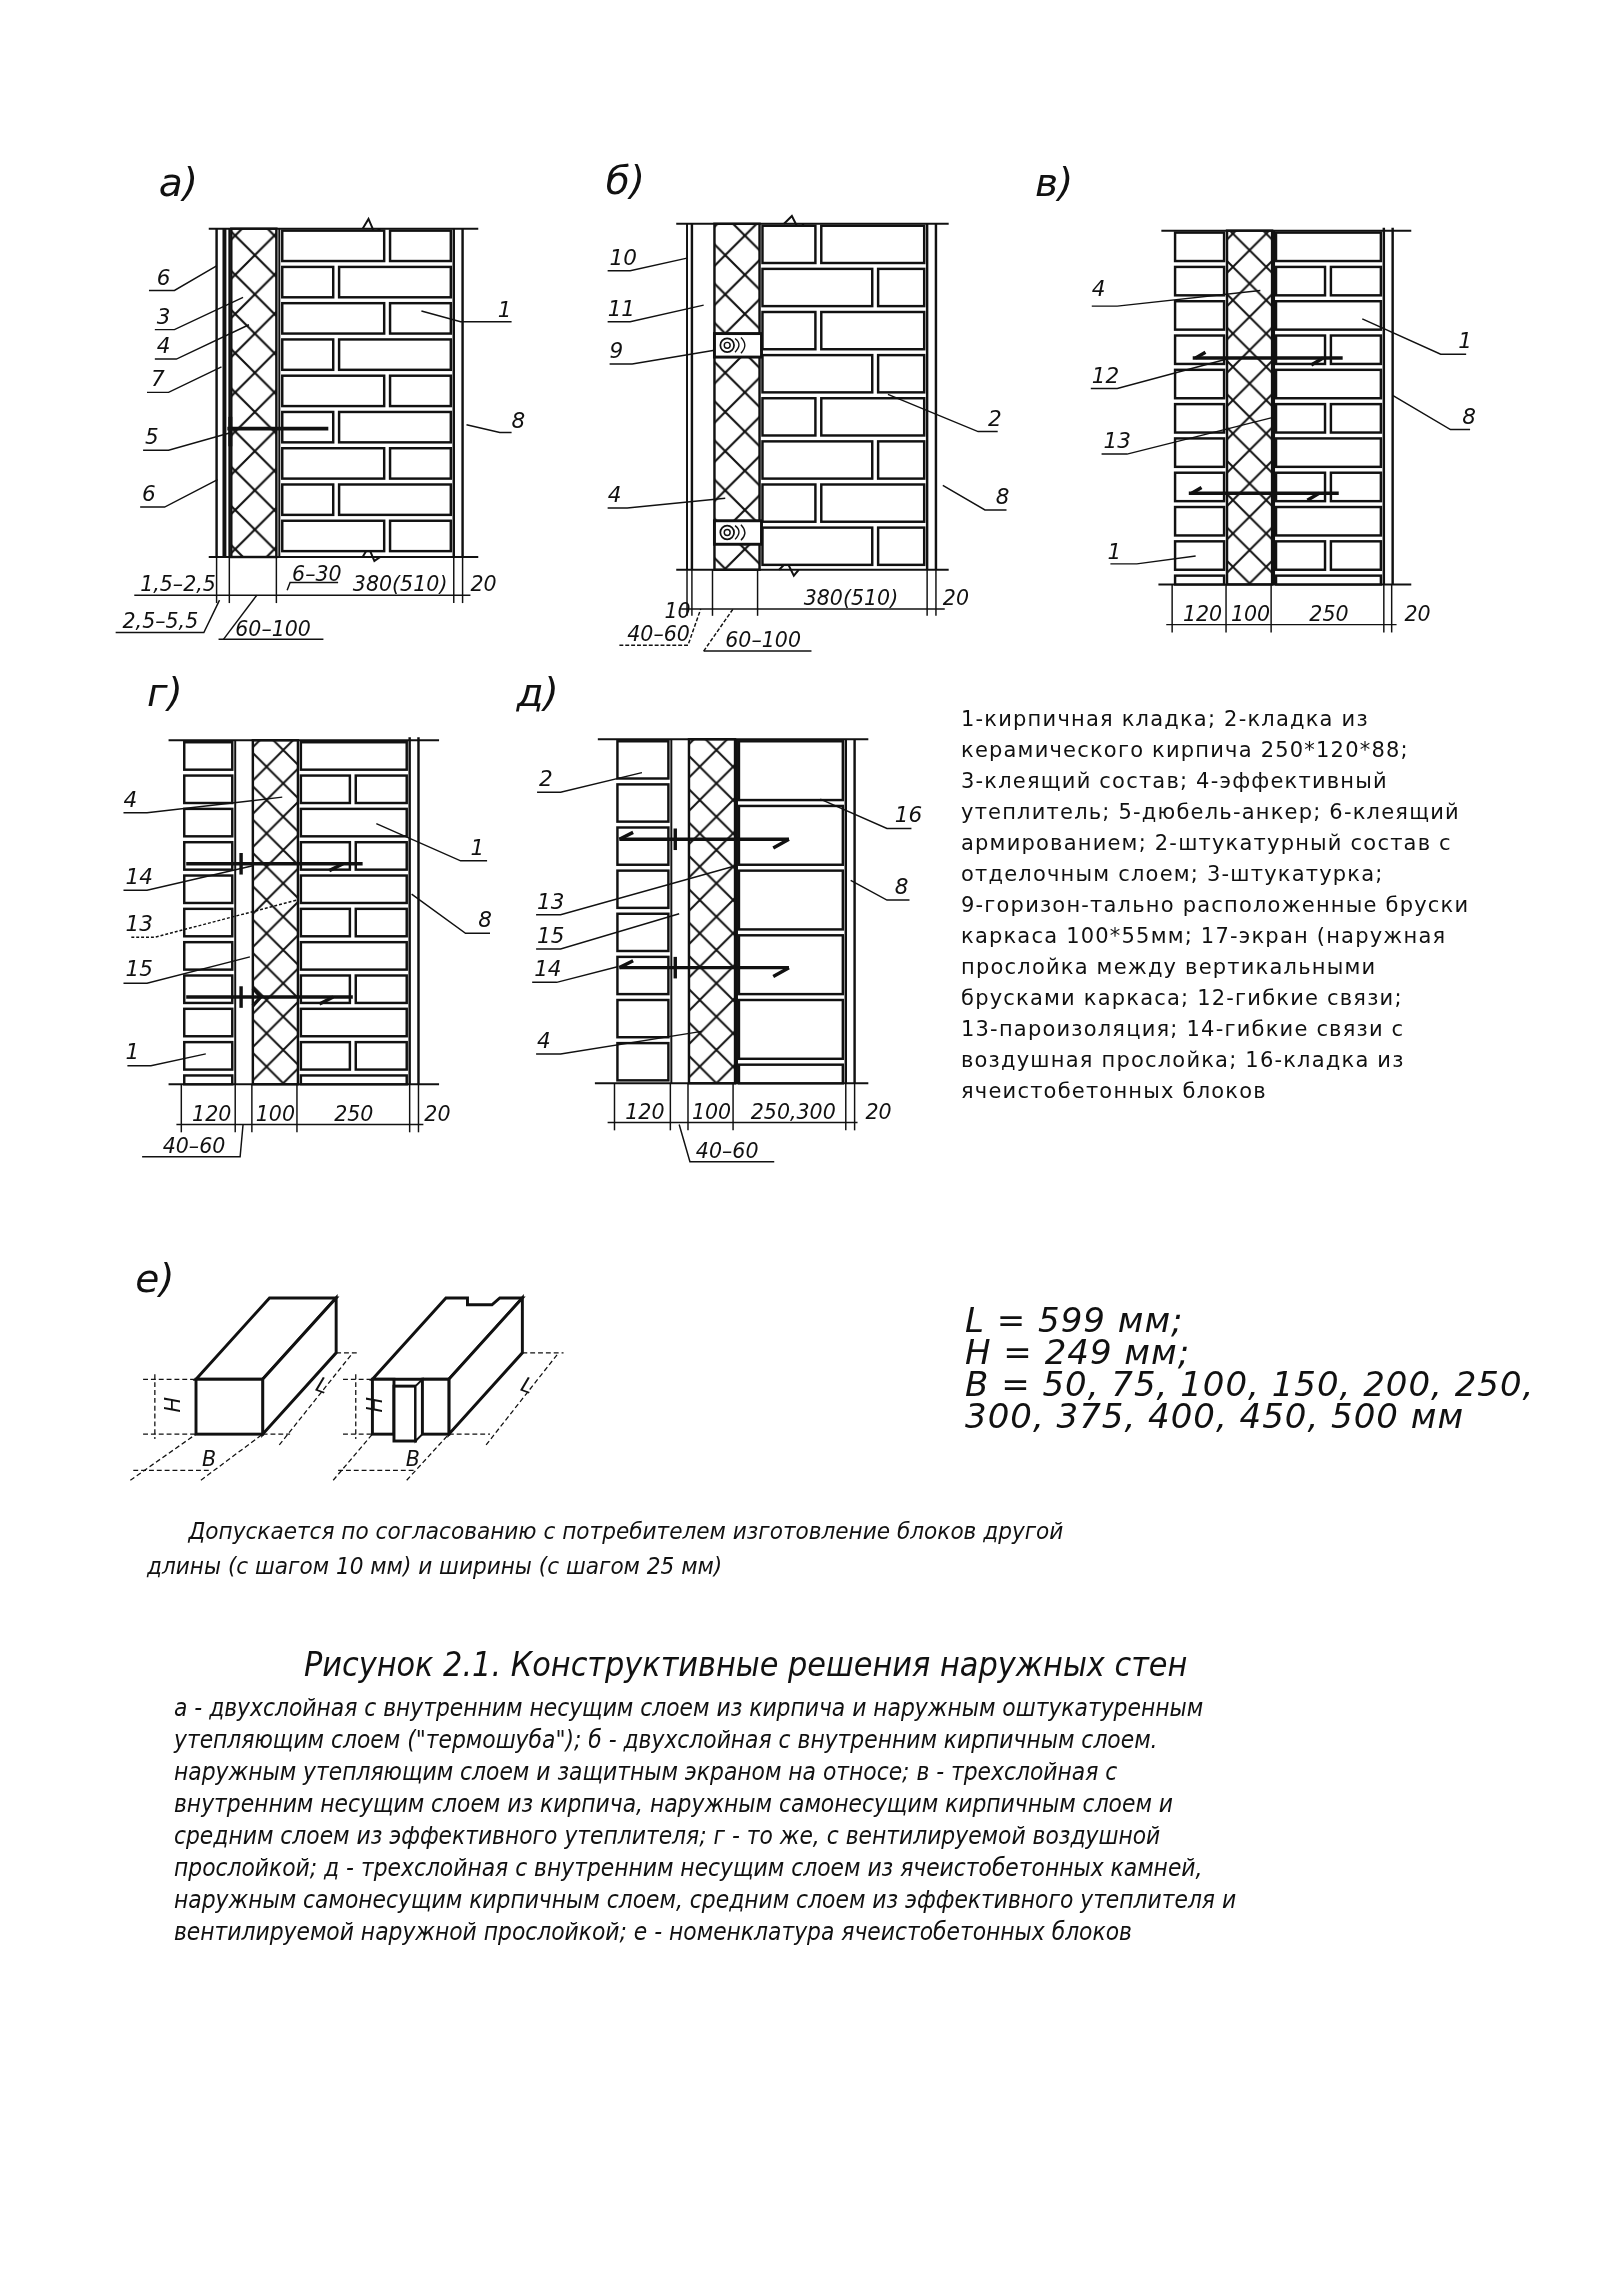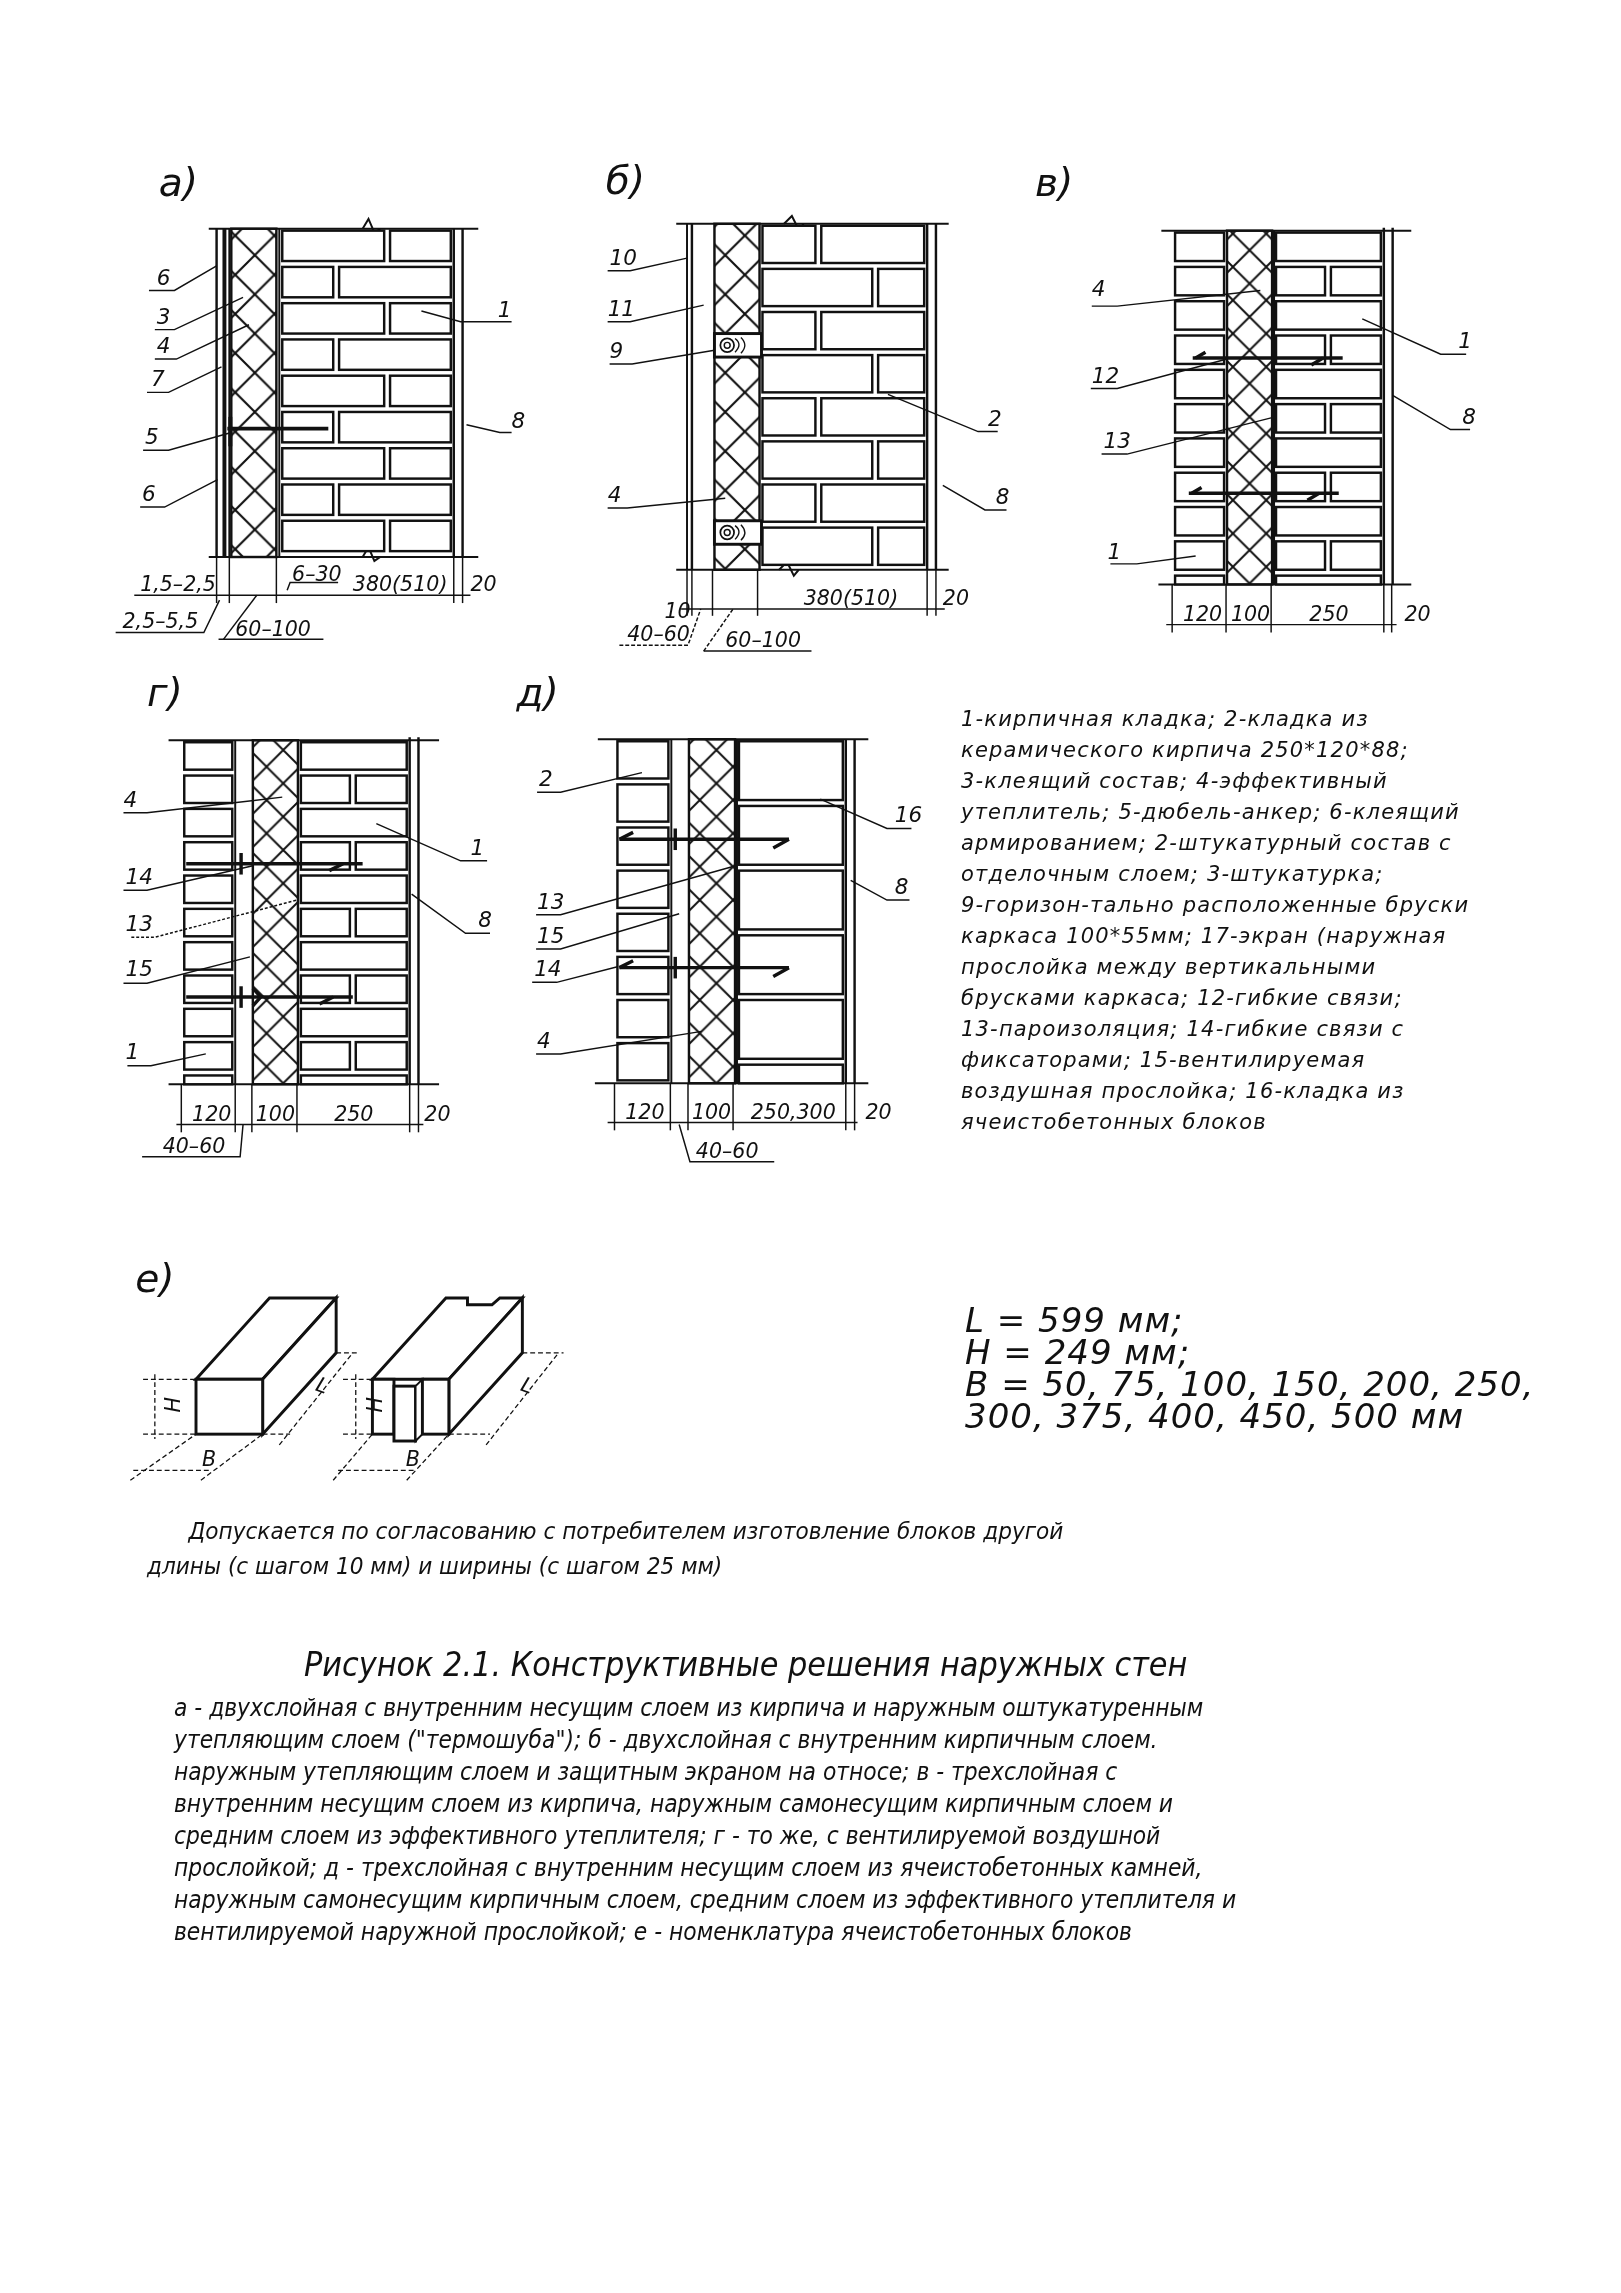--- a/index.html
+++ b/index.html
@@ -2,21 +2,21 @@
 <html><head>
 <meta charset="utf-8">
 <style>
   html,body{margin:0;padding:0;background:#fff;}
   body{width:1621px;height:2294px;position:relative;overflow:hidden;font-family:"DejaVu Sans",sans-serif;color:#111;}
   svg{position:absolute;left:0;top:0;}
   .t{font-family:"DejaVu Sans",sans-serif;font-style:italic;fill:#111;}
   .lbl{font-size:22px;}
   .dim{font-size:21px;}
   .panel{font-size:40px;}
-  .legend{position:absolute;left:961px;top:704px;width:549px;font-size:21px;line-height:31px;font-style:italic;letter-spacing:1.2px;}
+  .legend{position:absolute;left:961px;top:704px;width:549px;font-size:21px;line-height:31px;letter-spacing:1.2px;}
   .specs{position:absolute;left:965px;top:1304px;font-size:34px;line-height:32px;font-style:italic;letter-spacing:1px;}
   .note{position:absolute;left:147px;top:1514px;width:1225px;font-size:23.5px;line-height:35px;font-style:italic;transform:scaleX(0.92);transform-origin:left top;}
   .note .first{padding-left:45px;}
   .caption-title{position:absolute;left:304px;top:1645px;font-size:33px;font-style:italic;transform:scaleX(0.92);transform-origin:left top;}
   .caption-body{position:absolute;left:174px;top:1692px;width:1304px;font-size:24px;line-height:32px;font-style:italic;transform:scaleX(0.91);transform-origin:left top;}
 </style>
 </head>
 <body>
 
 <svg width="1621" height="2294" viewBox="0 0 1654 2340">
@@ -450,21 +450,20 @@
   <div>керамического кирпича 250*120*88;</div>
   <div>3-клеящий состав; 4-эффективный</div>
   <div>утеплитель; 5-дюбель-анкер; 6-клеящий</div>
   <div>армированием; 2-штукатурный состав с</div>
   <div>отделочным слоем; 3-штукатурка;</div>
   <div>9-горизон-тально расположенные бруски</div>
   <div>каркаса 100*55мм; 17-экран (наружная</div>
   <div>прослойка между вертикальными</div>
   <div>брусками каркаса; 12-гибкие связи;</div>
   <div>13-пароизоляция; 14-гибкие связи с</div>
-  <div>фиксаторами; 15-вентилируемая</div>
   <div>воздушная прослойка; 16-кладка из</div>
   <div>ячеистобетонных блоков</div>
 </div>
 
 <div class="specs">
   <div>L = 599 мм;</div>
   <div>H = 249 мм;</div>
   <div>B = 50, 75, 100, 150, 200, 250,</div>
   <div>300, 375, 400, 450, 500 мм</div>
 </div>

